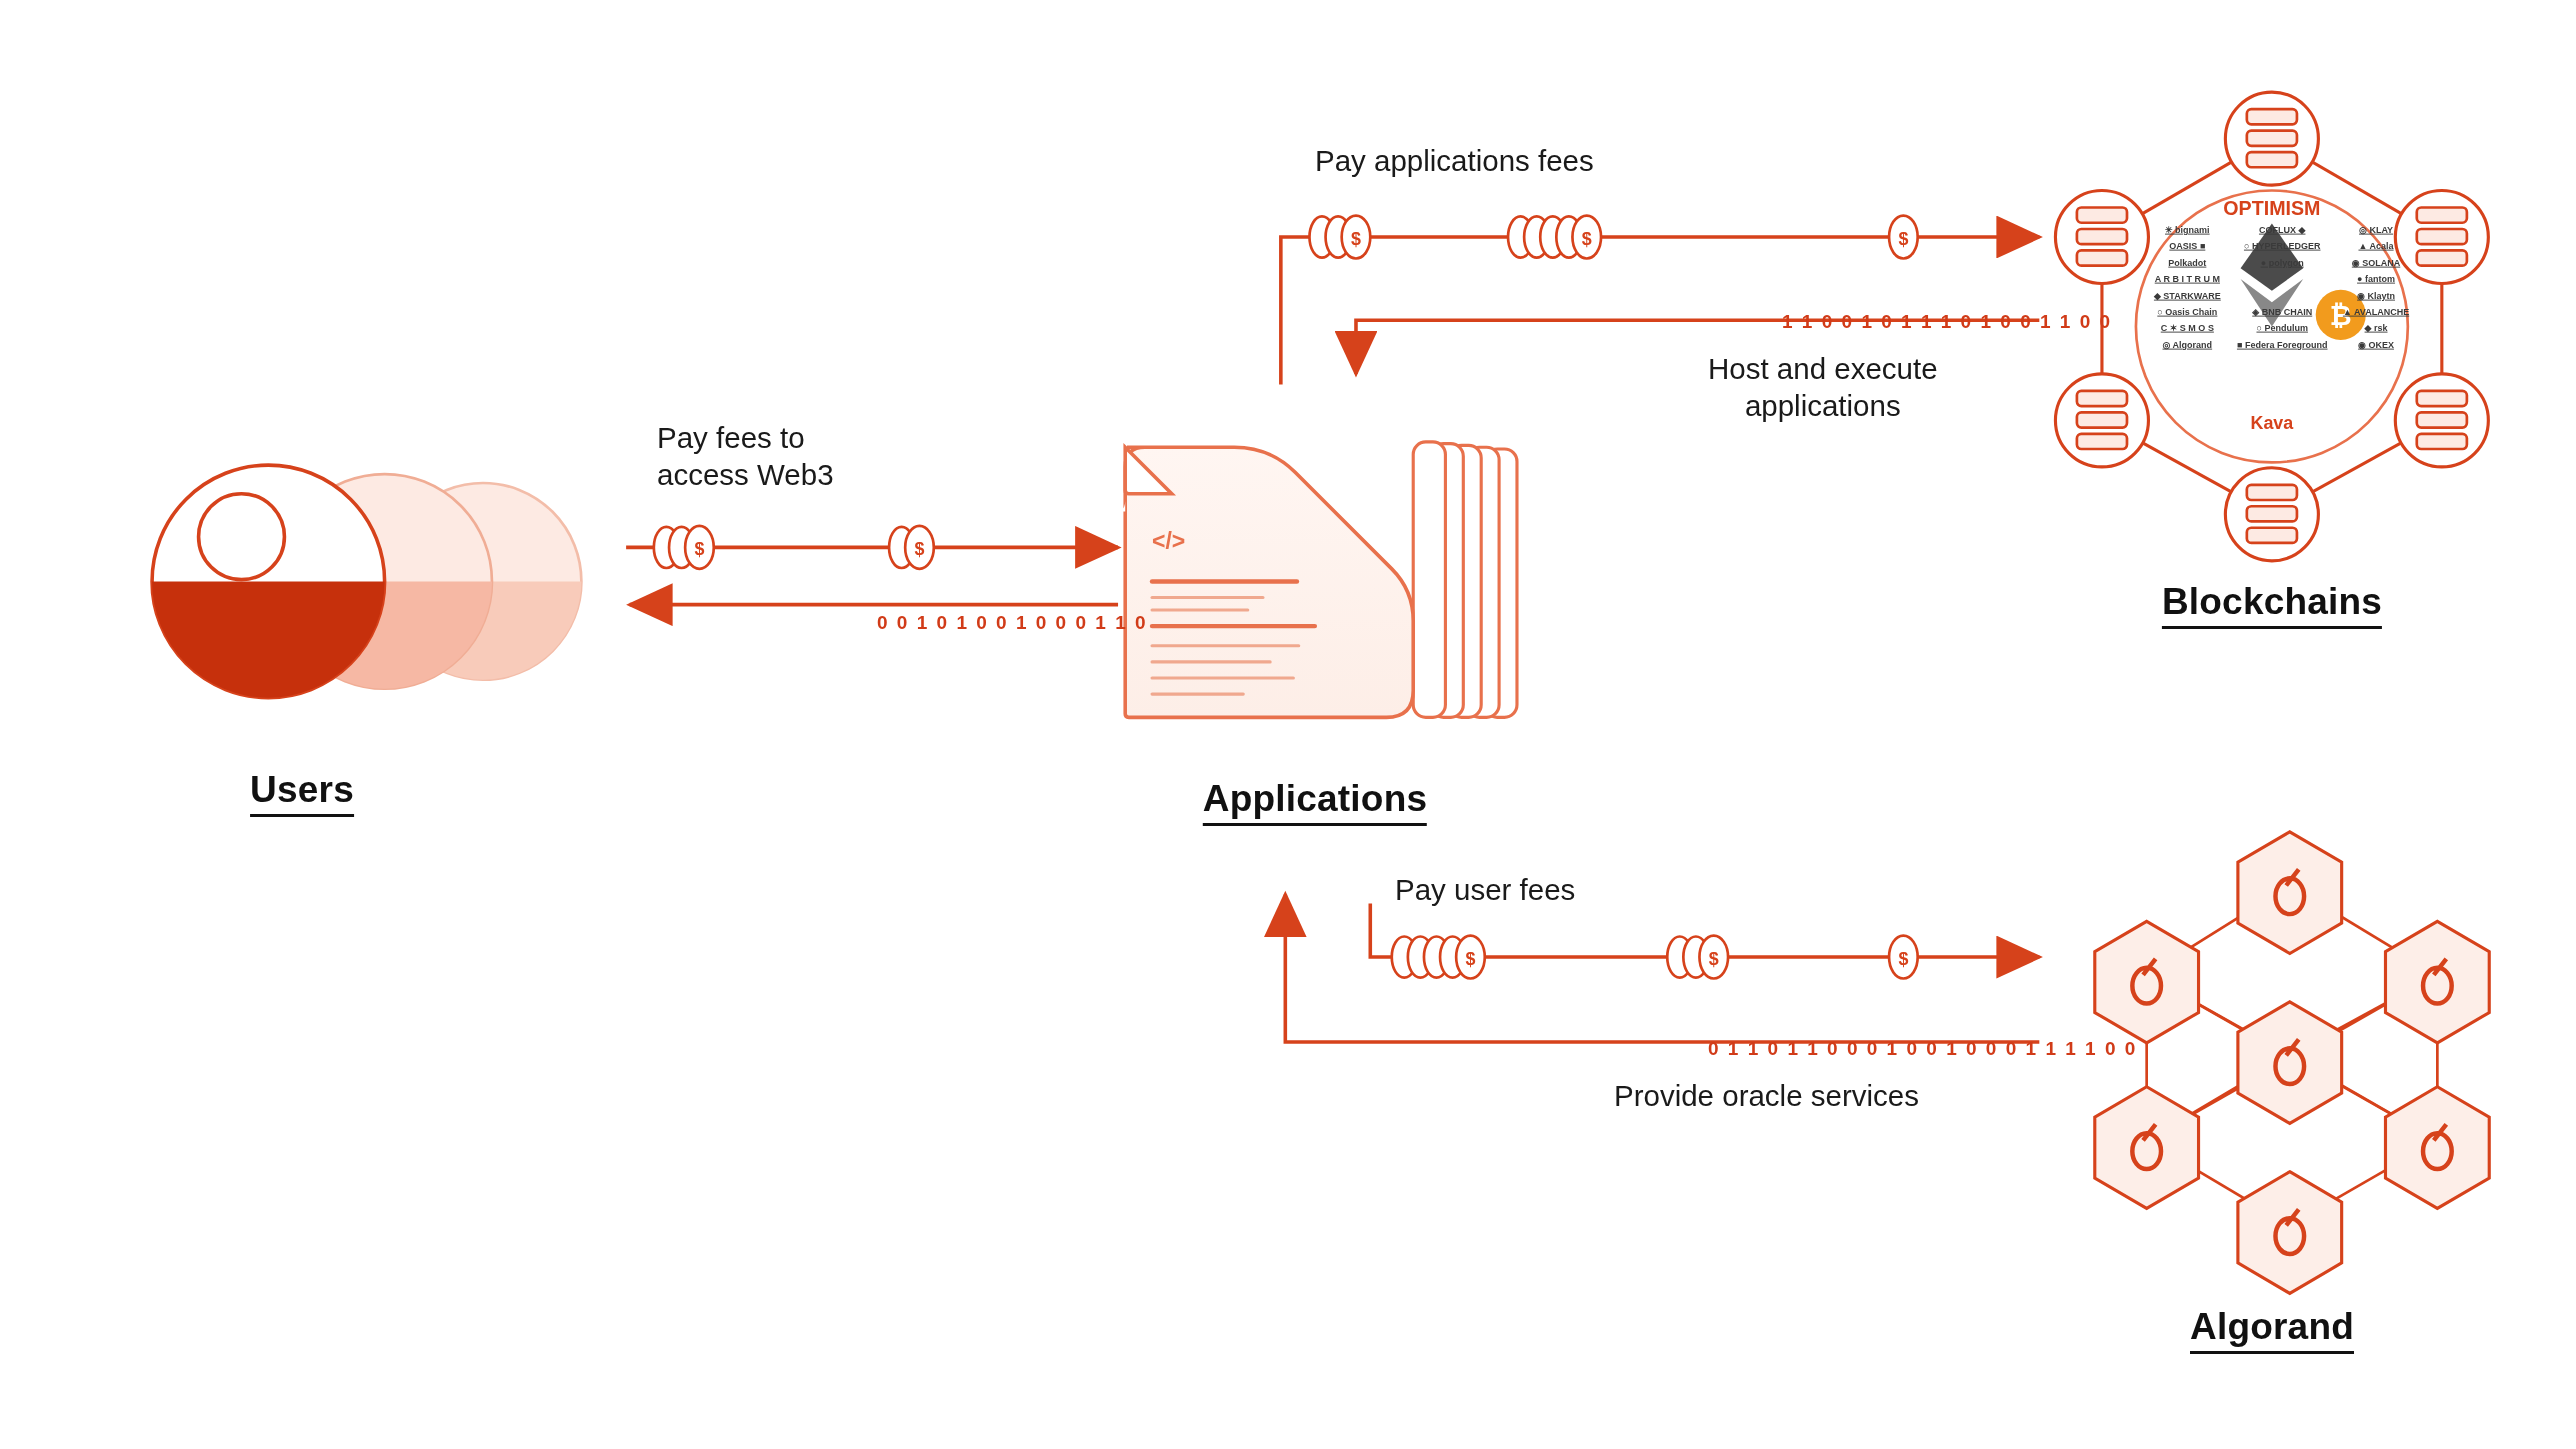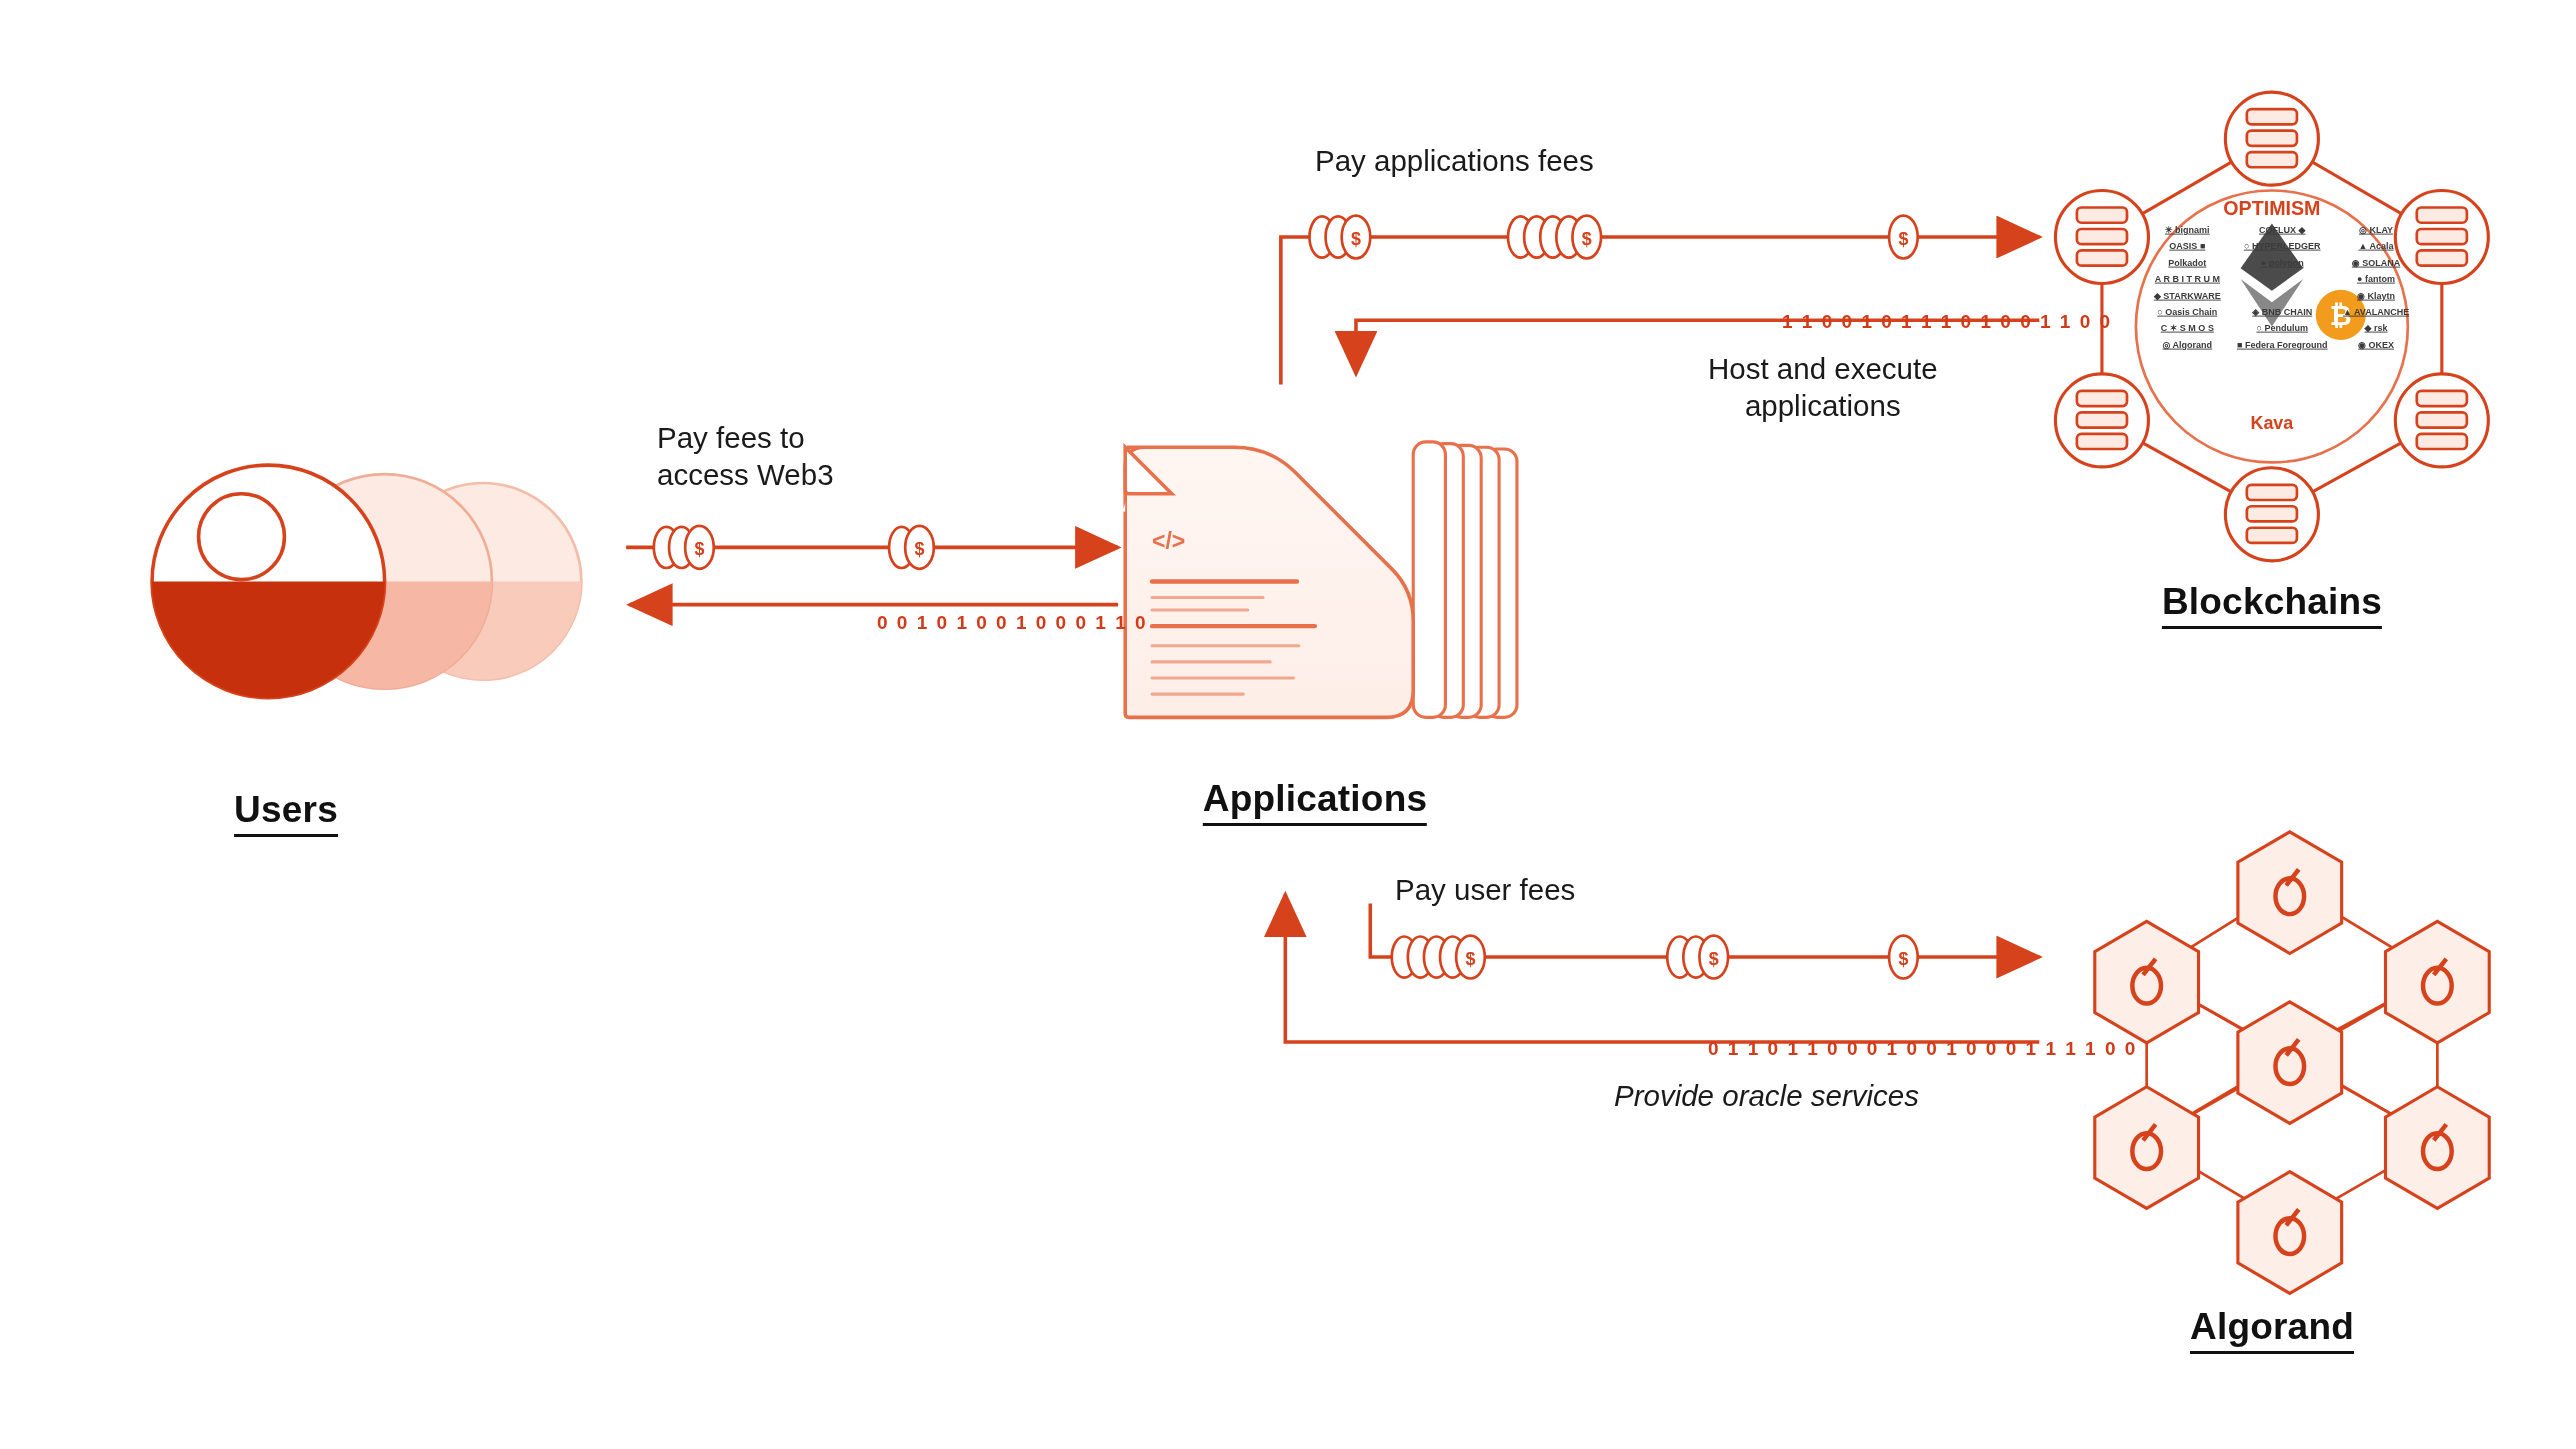--- a/index.html
+++ b/index.html
@@ -108,21 +108,21 @@
   <svg class="layer" viewBox="0 0 2880 1620" width="2576" height="1449">
 
     <circle cx="540" cy="650" r="110" fill="#fdeae3" stroke="#f3bda9" stroke-width="3"></circle>
     <path d="M430,650 a110,110 0 0 0 220,0 z" fill="#f8cbba"></path>
     <circle cx="430" cy="650" r="120" fill="#fdeae3" stroke="#f0ad95" stroke-width="3"></circle>
     <path d="M310,650 a120,120 0 0 0 240,0 z" fill="#f6b8a4"></path>
     <circle cx="300" cy="650" r="130" fill="#ffffff" stroke="#d6421b" stroke-width="4"></circle>
     <path d="M170,650 a130,130 0 0 0 260,0 z" fill="#c6300c"></path>
     <circle cx="270" cy="600" r="48" fill="#ffffff" stroke="#d6421b" stroke-width="4"></circle>
   </svg>
-  <div class="node-label" style="left:286px; top:769px; transform:translateX(-50%);margin-top:20px;">Users</div>
+  <div class="node-label" style="left:302px; top:769px; transform:translateX(-50%);">Users</div>
 
   <svg class="layer" viewBox="0 0 2880 1620" width="2576" height="1449">
     <g stroke="#e8714c" stroke-width="3.5" fill="#ffffff">
       <rect x="1660" y="502" width="36" height="300" rx="14"></rect>
       <rect x="1640" y="500" width="36" height="302" rx="14"></rect>
       <rect x="1620" y="498" width="36" height="304" rx="14"></rect>
       <rect x="1600" y="496" width="36" height="306" rx="14"></rect>
       <rect x="1580" y="494" width="36" height="308" rx="14"></rect>
     </g>
     <path d="M1260,500 L1380,500 Q1420,500 1448,528 L1556,636 Q1580,660 1580,694 L1580,772 Q1580,802 1550,802 L1262,802 Q1258,802 1258,798 L1258,522 Q1258,500 1280,500 Z" fill="url(#cardFade)" stroke="#e8714c" stroke-width="4"></path>
@@ -325,16 +325,16 @@
 
   <div class="flow-text" style="left:1315px; top:143px;">Pay applications fees</div>
 
   <div class="binary" style="left:1782px; top:311px;text-align:right;">1 1 0 0 1 0 1 1 1 0 1 0 0 1 1 0 0</div>
   <div class="flow-text" style="left:1708px; top:351px; text-align:center;">Host and execute
 applications</div>
 
   <div class="flow-text" style="left:1395px; top:872px;">Pay user fees</div>
 
   <div class="binary" style="left:1708px; top:1038px;">0 1 1 0 1 1 0 0 0 1 0 0 1 0 0 0 1 1 1 1 0 0</div>
-  <div class="flow-text" style="left:1614px; top:1078px;font-style:italic;">Provide oracle services</div>
+  <div class="flow-text" style="left:1614px; top:1078px;">Provide oracle services</div>
 
 </div>
 
 
 </body></html>

